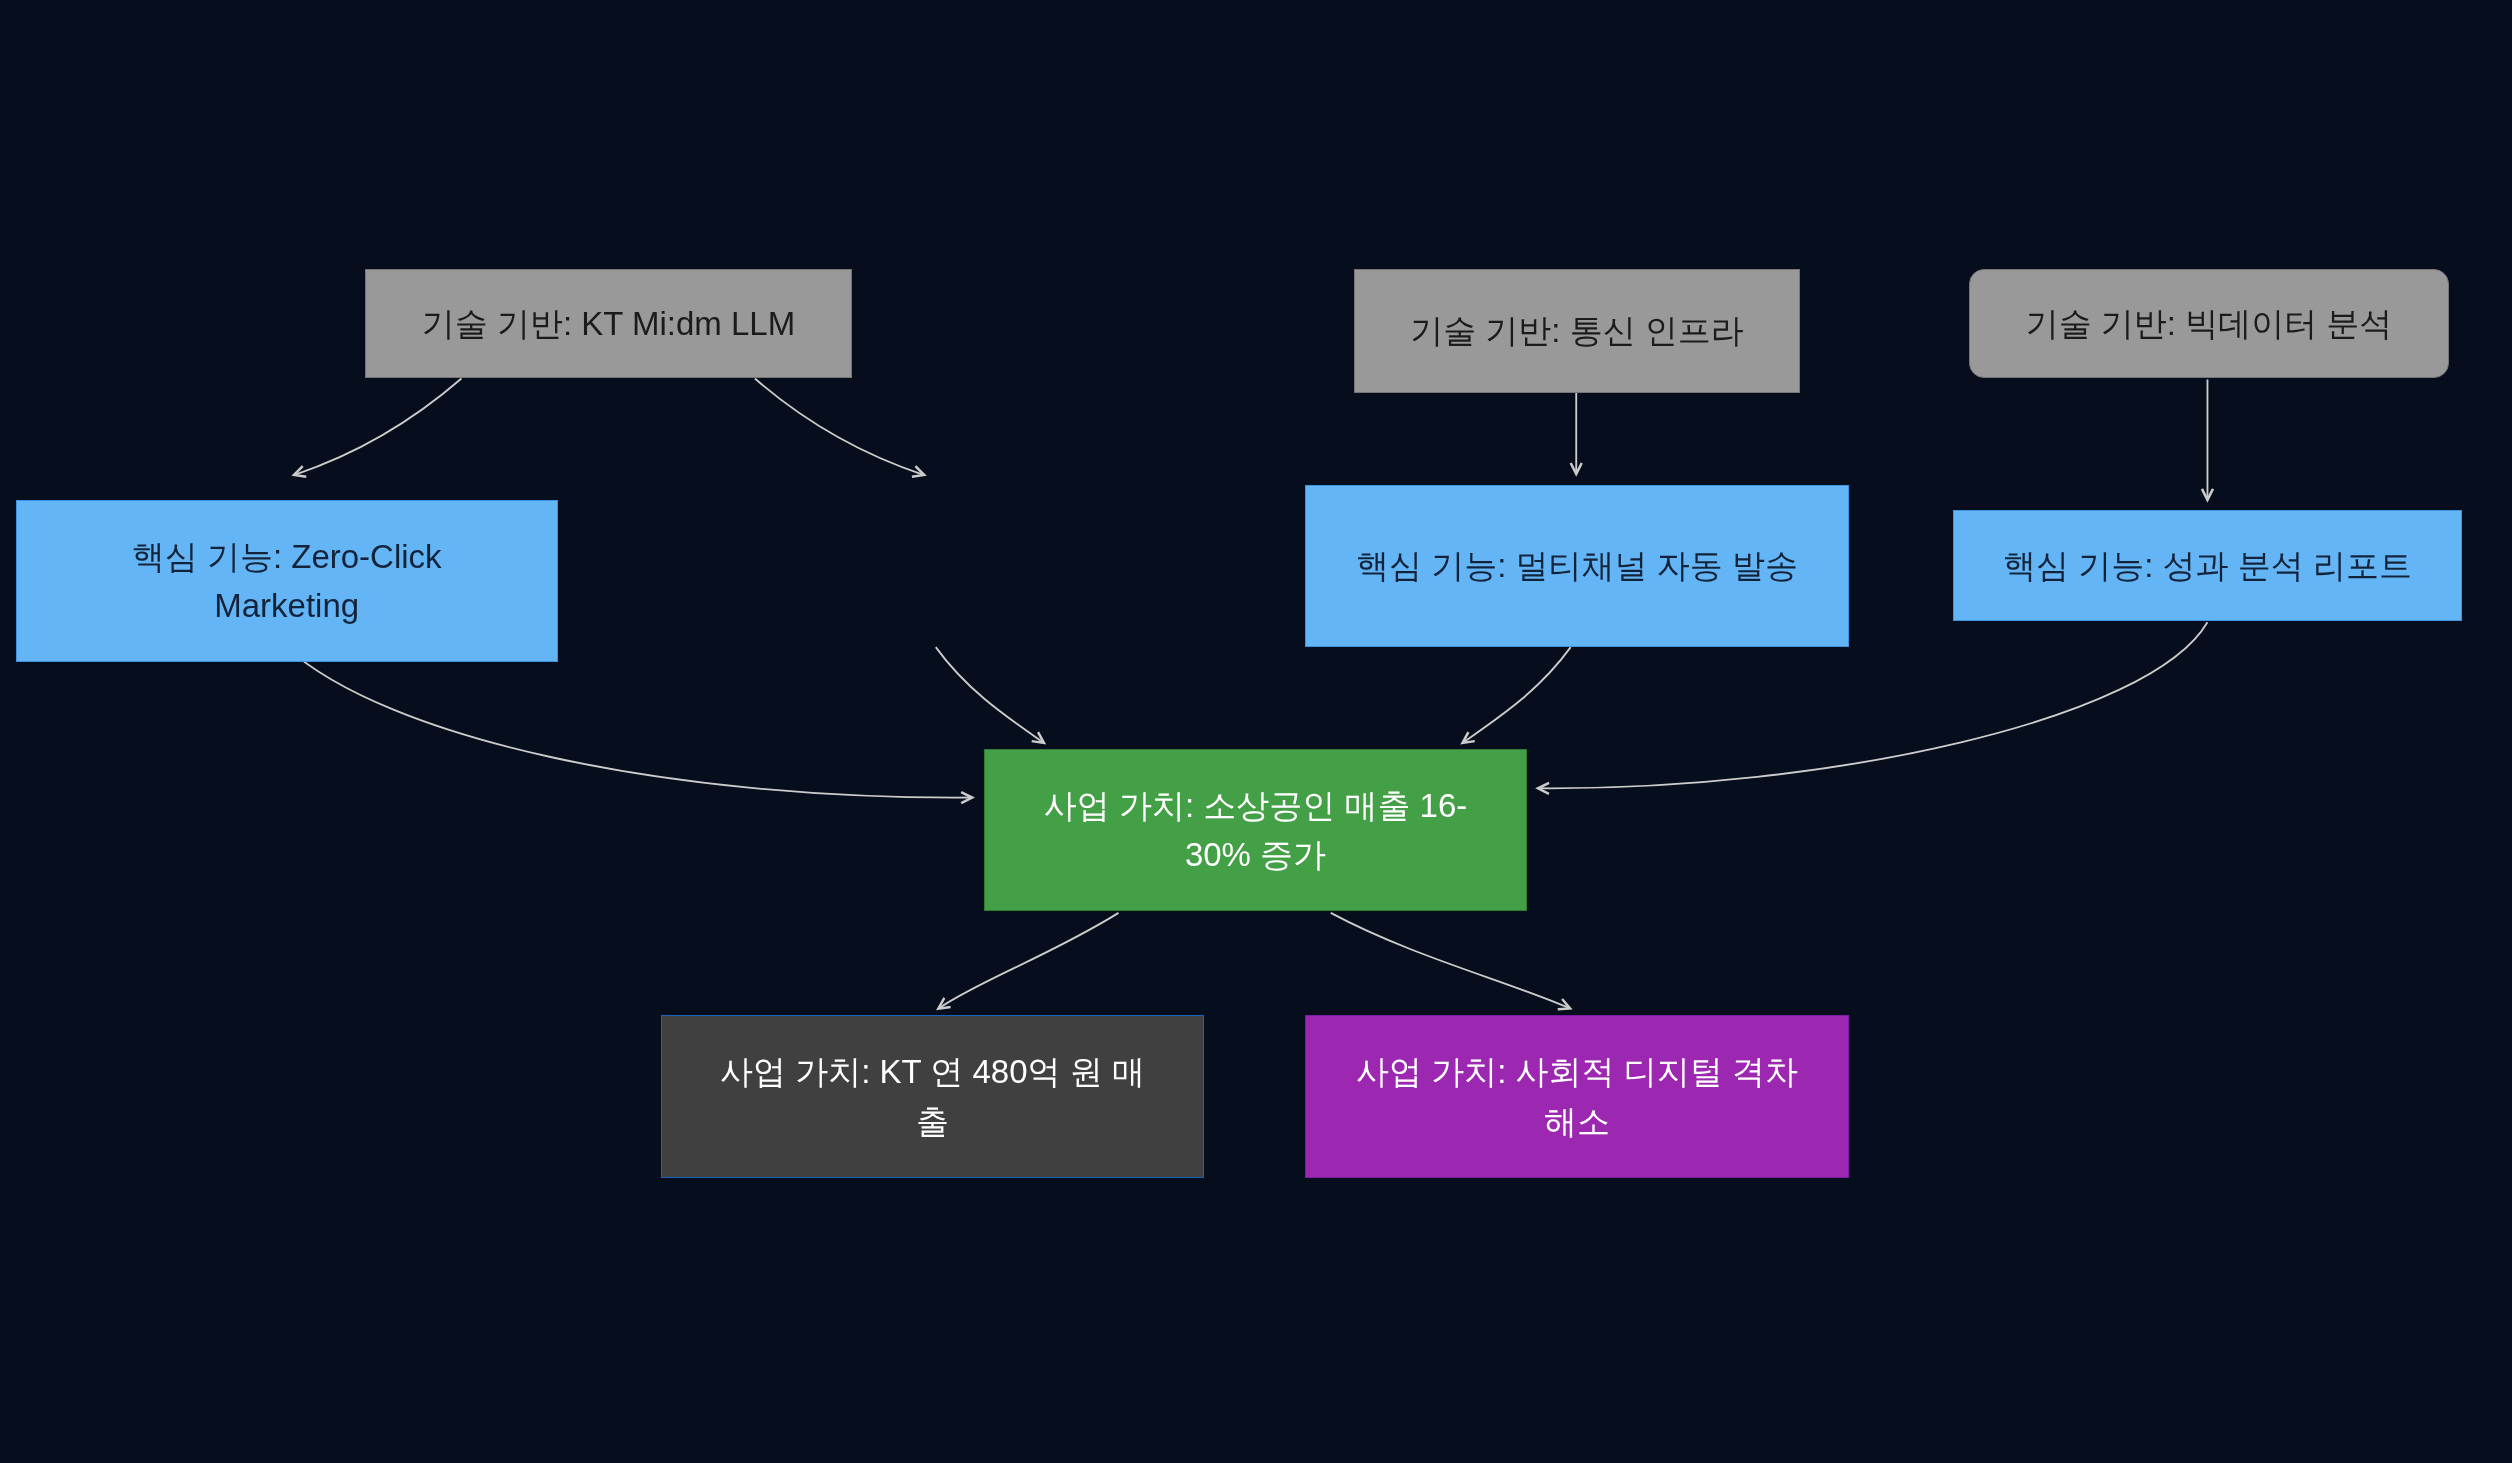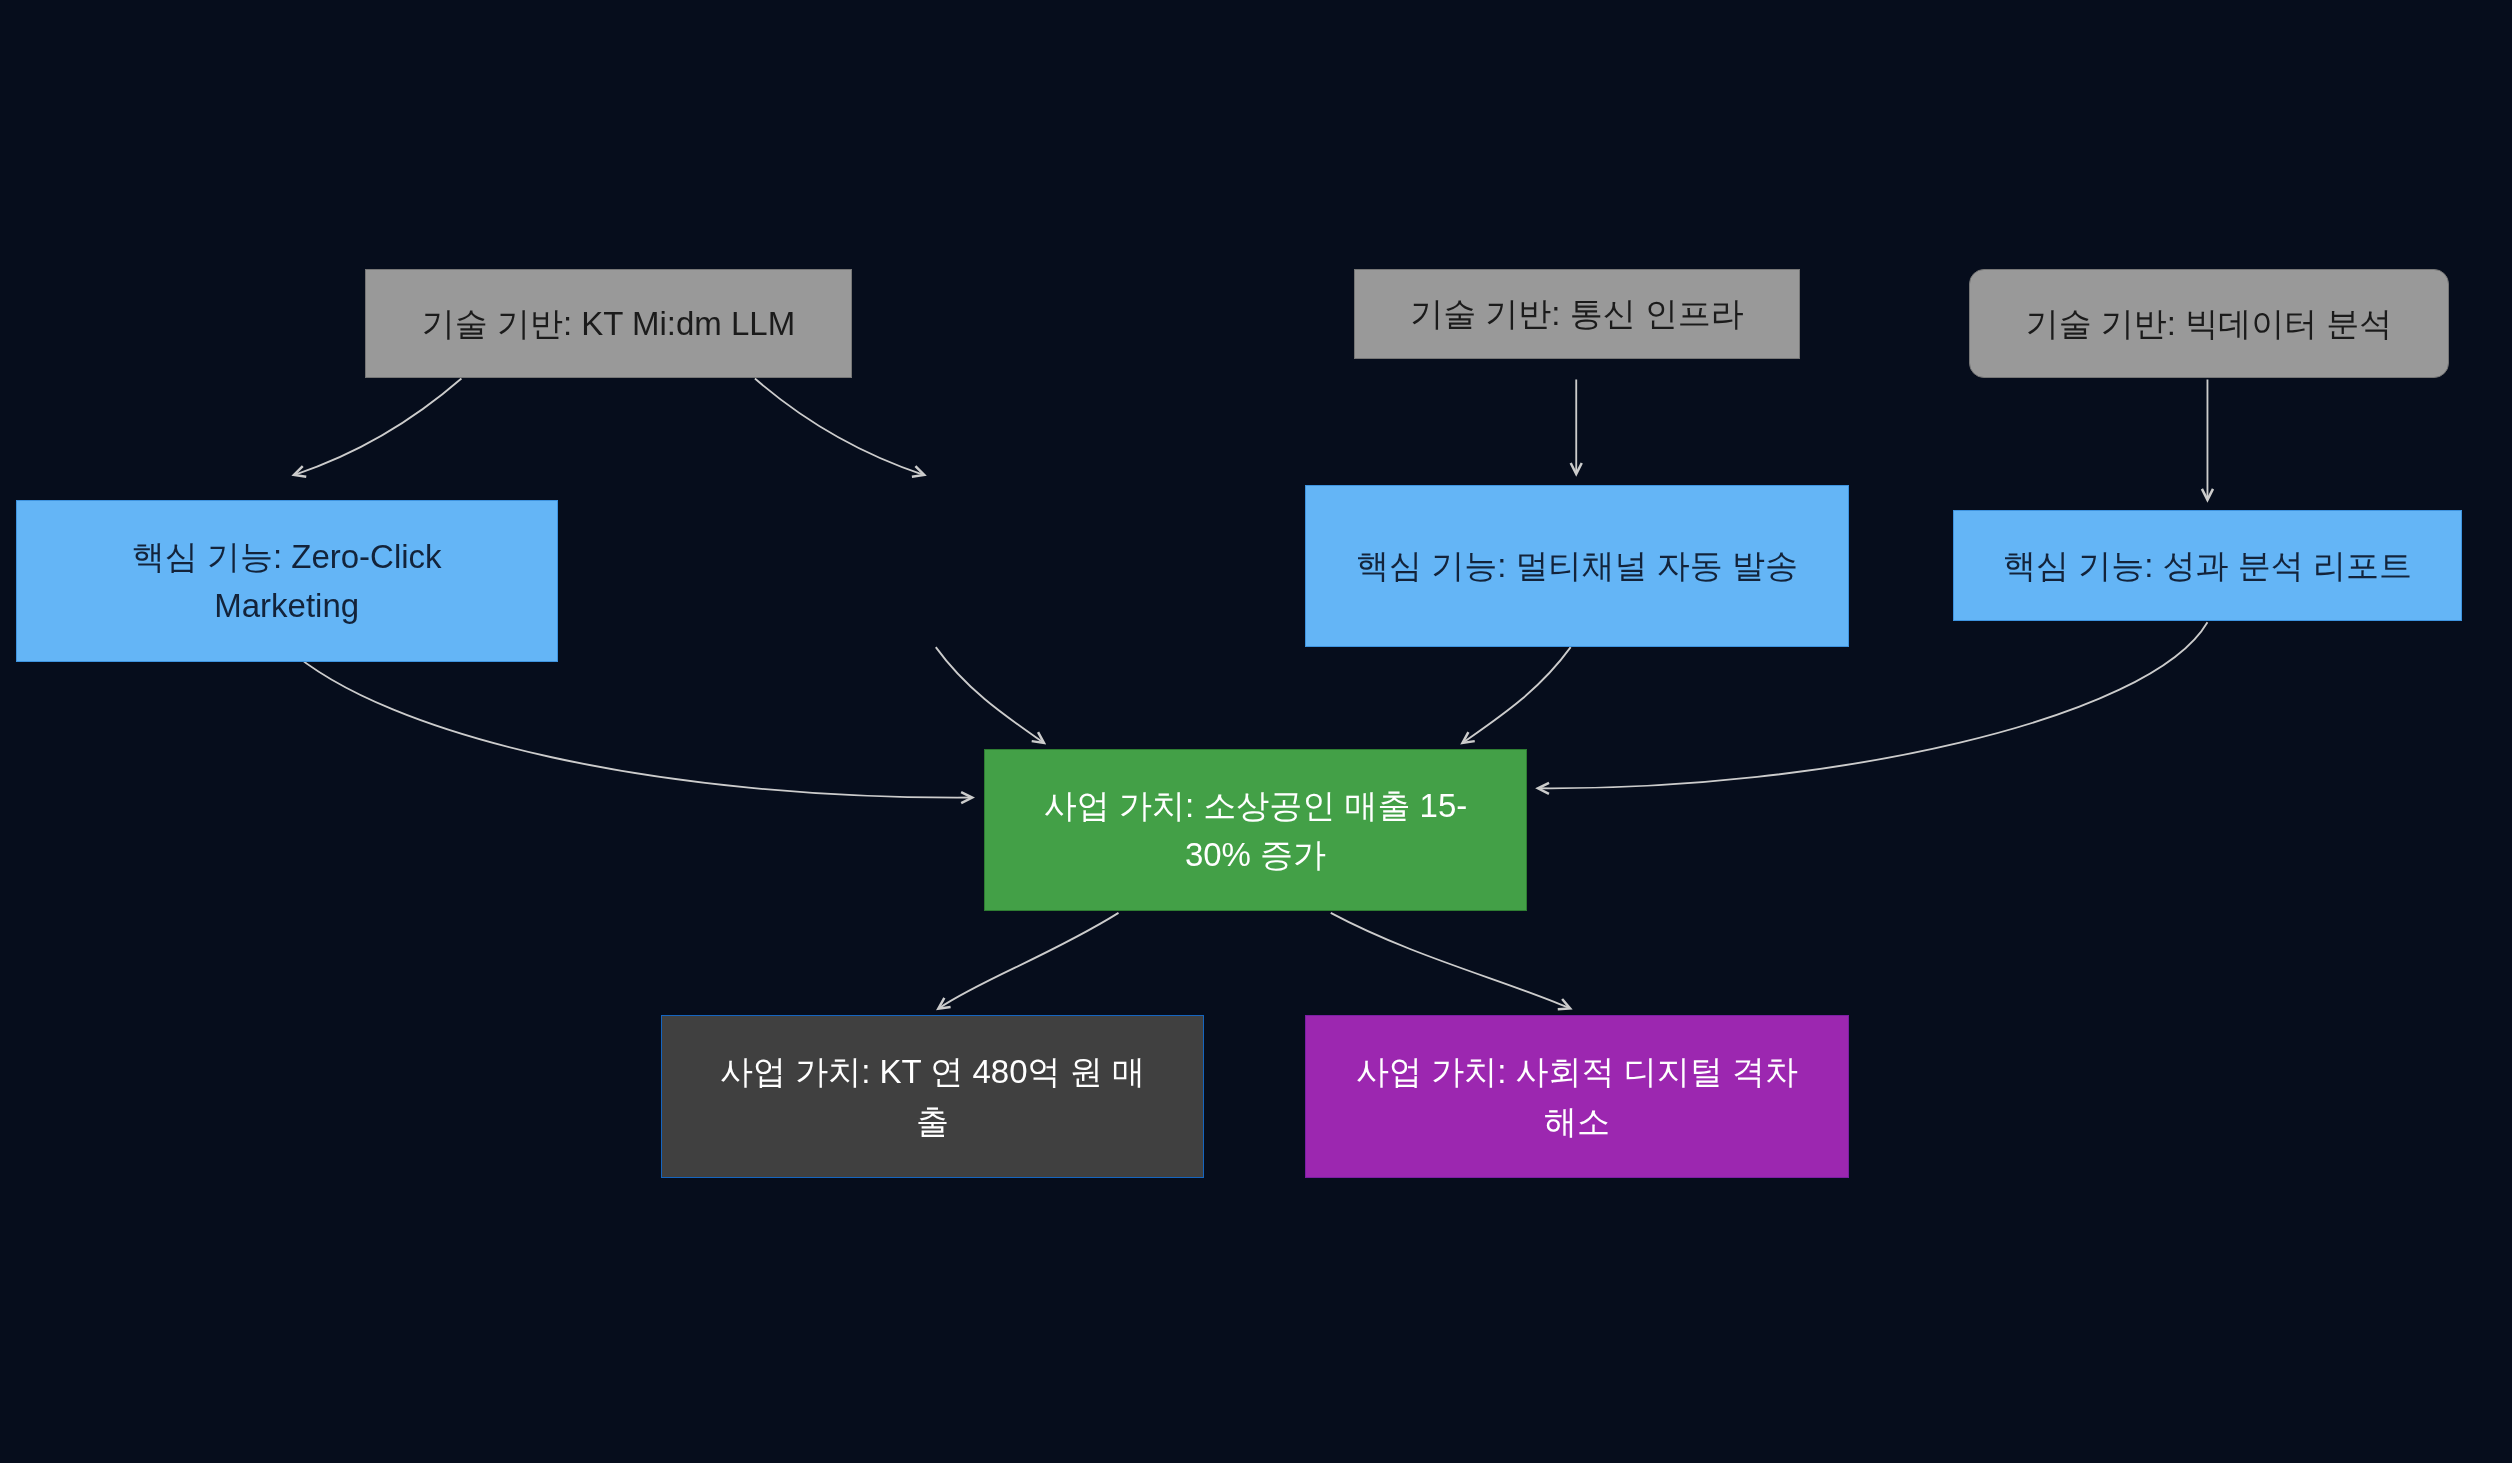--- a/index.html
+++ b/index.html
@@ -52,21 +52,21 @@
     background: #404040;
     border: 0.9px solid #1565c0;
     color: #ffffff;
   }
   .node.value-purple {
     background: #9c27b0;
     border: 0.9px solid #7b1fa2;
     color: #ffffff;
   }
   #n-tech-llm        { left: 365px;  top: 269px;  width: 487px; height: 109px; }
-  #n-tech-telecom    { left: 1354px; top: 269px;  width: 446px; height: 90px; }
+  #n-tech-telecom    { left: 1354px; top: 269px;  width: 446px; height: 124px; }
   #n-tech-bigdata    { left: 1969px; top: 269px;  width: 480px; height: 109px; border-radius: 15px; }
   #n-feat-zeroclick  { left: 15.7px;   top: 500px;  width: 542px; height: 162px; }
   #n-feat-aievent    { left: 661px;  top: 485px;  width: 543px; height: 162px; }
   #n-feat-multichan  { left: 1305px; top: 485px;  width: 544px; height: 162px; }
   #n-feat-analytics  { left: 1953px; top: 510px;  width: 509px; height: 111px; }
   #n-val-sales       { left: 984px; top: 749px;  width: 543px; height: 162px; }
   #n-val-kt          { left: 661px;  top: 1015px; width: 543px; height: 163px; }
   #n-val-gap         { left: 1305px; top: 1015px; width: 544px; height: 163px; }
 </style>
 </head>
@@ -111,21 +111,21 @@
 
   <div id="n-feat-multichan" class="node feature">
     <span>핵심 기능: 멀티채널 자동 발송</span>
   </div>
 
   <div id="n-feat-analytics" class="node feature">
     <span>핵심 기능: 성과 분석 리포트</span>
   </div>
 
   <div id="n-val-sales" class="node value-green">
-    <span>사업 가치: 소상공인 매출 15-30% 증가</span>
+    <span>사업 가치: 소상공인 매출 16-30% 증가</span>
   </div>
 
   <div id="n-val-kt" class="node value-blue">
     <span>사업 가치: KT 연 480억 원 매출</span>
   </div>
 
   <div id="n-val-gap" class="node value-purple">
     <span>사업 가치: 사회적 디지털 격차 해소</span>
   </div>
 

